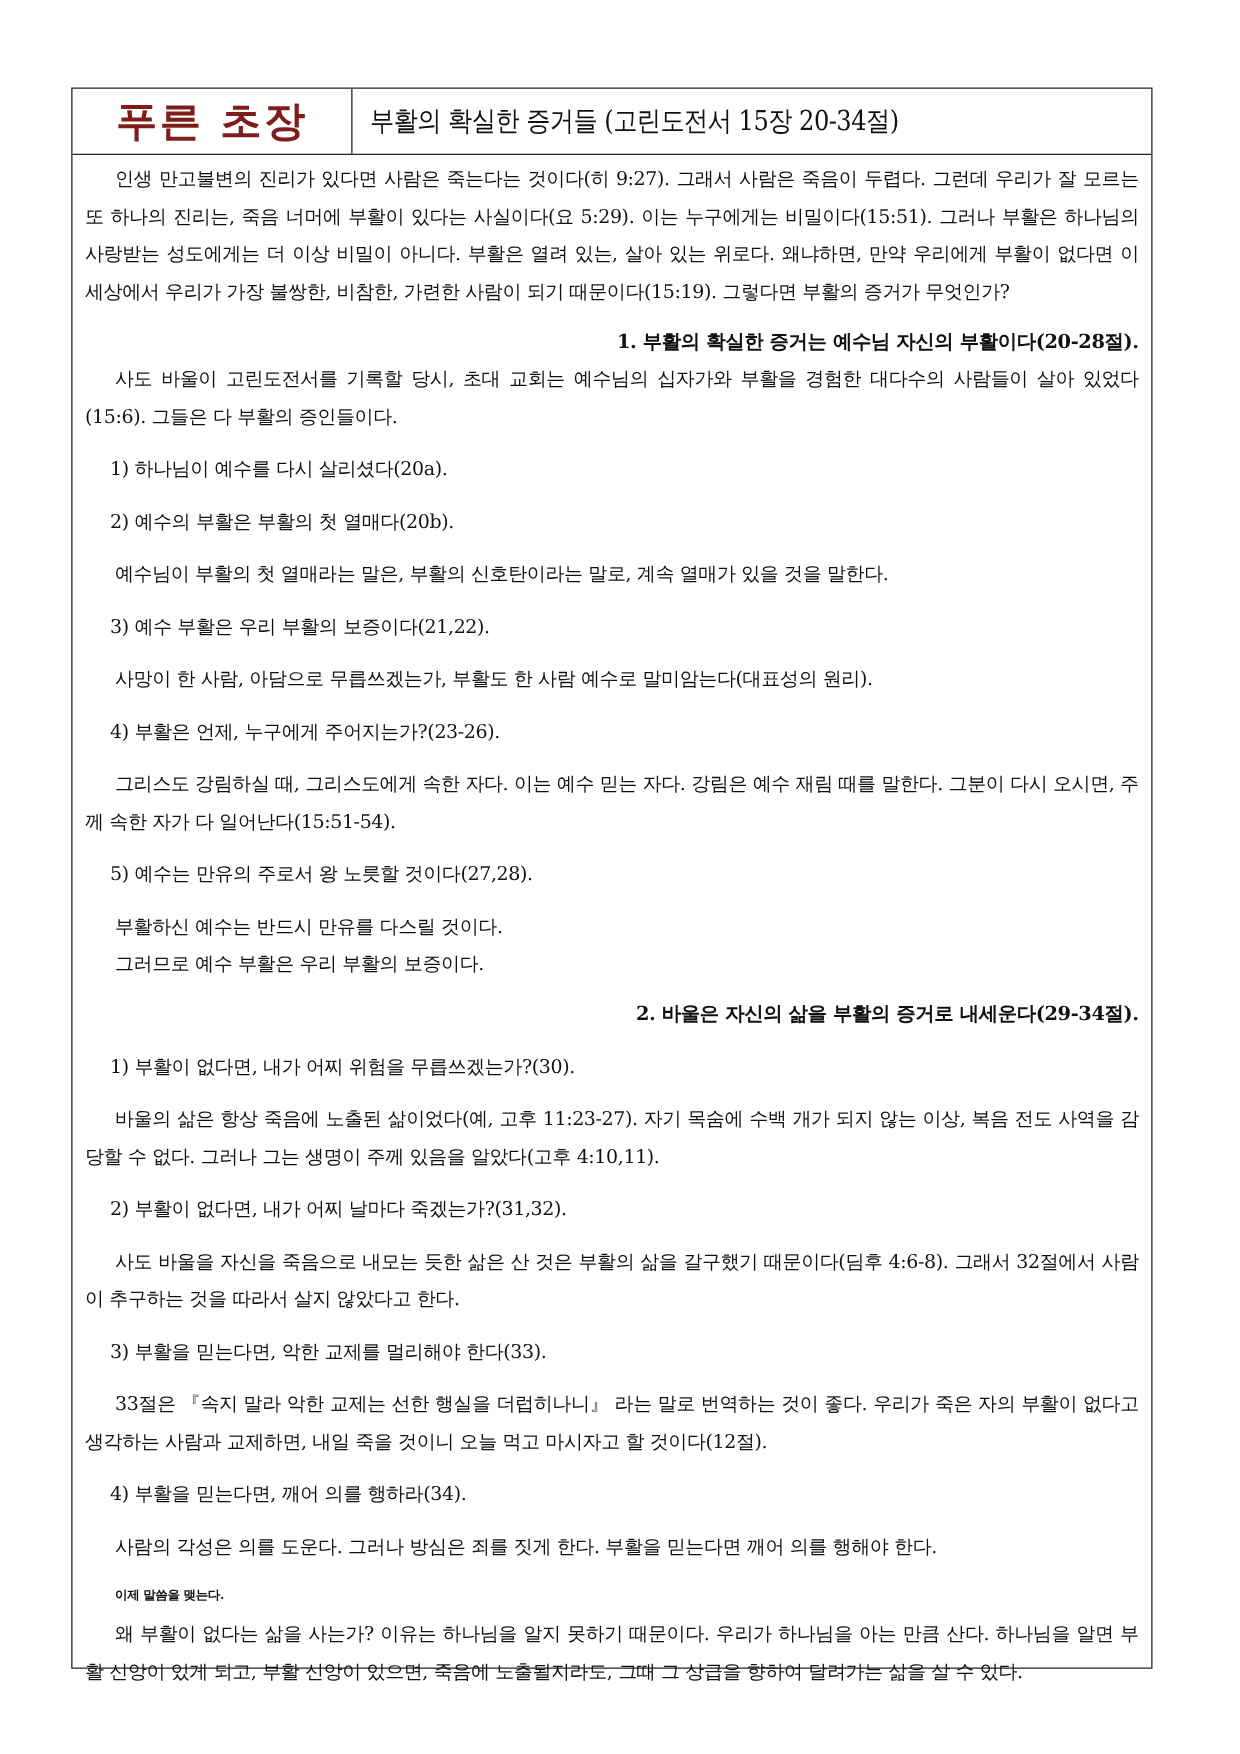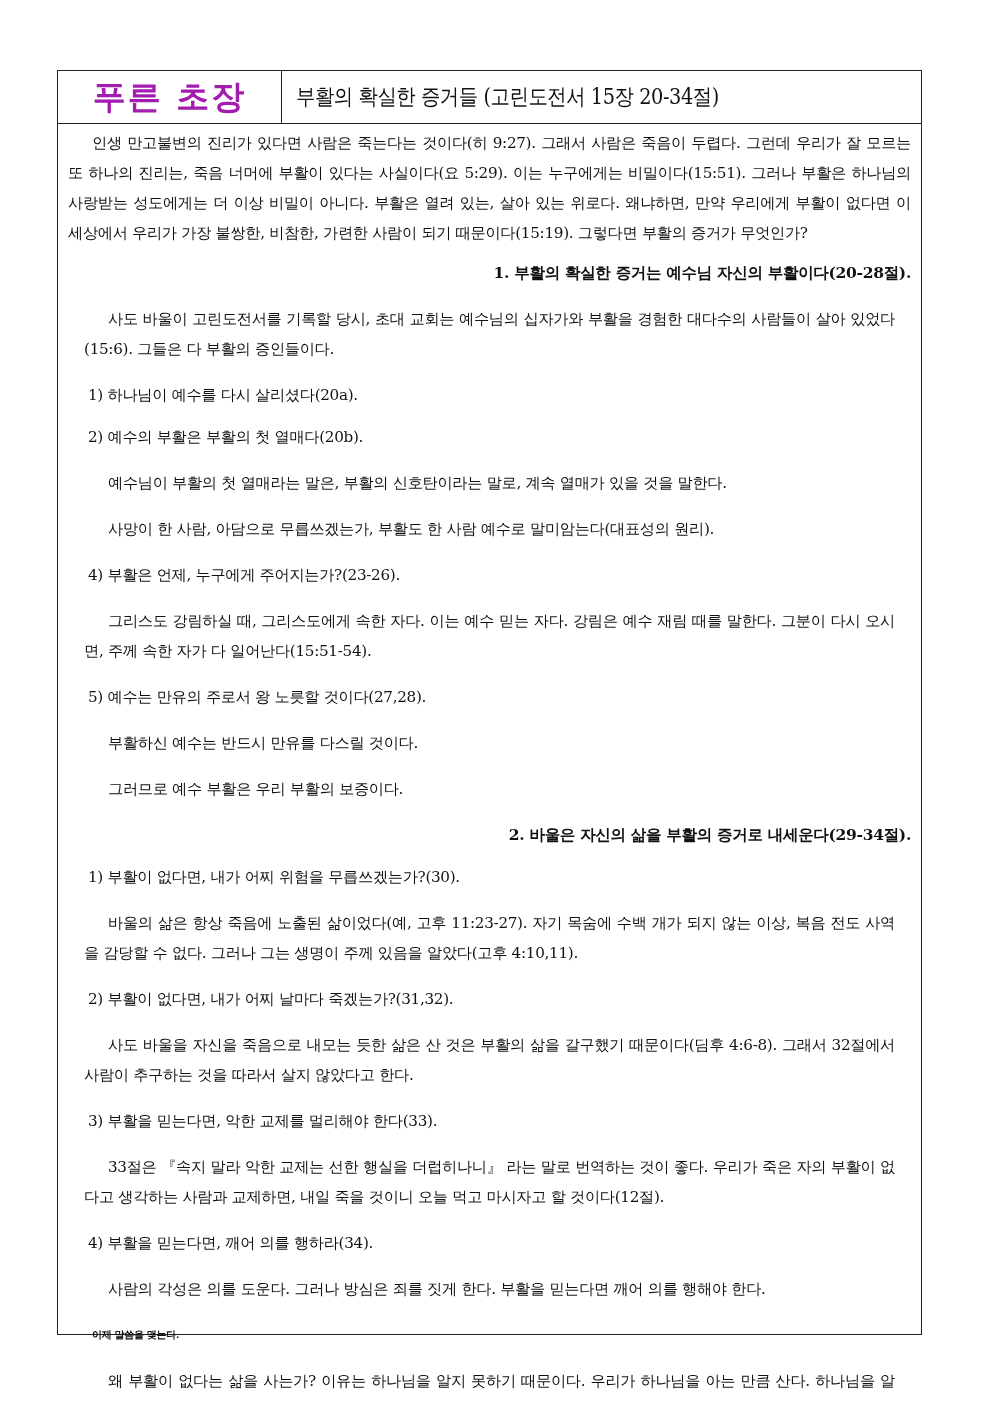--- a/index.html
+++ b/index.html
@@ -74,56 +74,57 @@
       margin: 10px 0 0 0;
       font-weight: bold;
       font-size: 15.5px;
       text-align: right;
     }
     .item-title {
       margin: 12px;
       padding-left: 8px;
     }
     .item-body {
-      margin: 16px;
+      margin: 0;
       text-indent: 24px;
       text-align: justify;
     }
     .closing-title {
       margin: 10px 0 0 0;
       padding-left: 24px;
       font-weight: bold;
       font-size: 10px;
     }
   </style>
 </head>
 <body>
 
 <div class="page-box">
   <div class="header-row">
     <div class="brand-cell">
-      <span class="brand" style="color: #a21caf;">푸른 초장</span>
+      <span class="brand" style="color: #7f1d1d;">푸른 초장</span>
     </div>
     <div class="title-cell">
       <span class="title">부활의 확실한 증거들 (고린도전서 15장 20-34절)</span>
     </div>
   </div>
 
   <div class="body">
     <p class="para">인생 만고불변의 진리가 있다면 사람은 죽는다는 것이다(히 9:27). 그래서 사람은 죽음이 두렵다. 그런데 우리가 잘 모르는 또 하나의 진리는, 죽음 너머에 부활이 있다는 사실이다(요 5:29). 이는 누구에게는 비밀이다(15:51). 그러나 부활은 하나님의 사랑받는 성도에게는 더 이상 비밀이 아니다. 부활은 열려 있는, 살아 있는 위로다. 왜냐하면, 만약 우리에게 부활이 없다면 이 세상에서 우리가 가장 불쌍한, 비참한, 가련한 사람이 되기 때문이다(15:19). 그렇다면 부활의 증거가 무엇인가?</p>
 
     <div>
       <p class="section-title">1. 부활의 확실한 증거는 예수님 자신의 부활이다(20-28절).</p>
       <p class="item-body">사도 바울이 고린도전서를 기록할 당시, 초대 교회는 예수님의 십자가와 부활을 경험한 대다수의 사람들이 살아 있었다(15:6). 그들은 다 부활의 증인들이다.</p>
 
       <p class="item-title">1) 하나님이 예수를 다시 살리셨다(20a).</p>
 
       <p class="item-title">2) 예수의 부활은 부활의 첫 열매다(20b).</p>
       <p class="item-body">예수님이 부활의 첫 열매라는 말은, 부활의 신호탄이라는 말로, 계속 열매가 있을 것을 말한다.</p>
 
+      <p class="item-title">3) 예수 부활은 우리 부활의 보증이다(21,22).</p>
       <p class="item-body">사망이 한 사람, 아담으로 무릅쓰겠는가, 부활도 한 사람 예수로 말미암는다(대표성의 원리).</p>
 
       <p class="item-title">4) 부활은 언제, 누구에게 주어지는가?(23-26).</p>
       <p class="item-body">그리스도 강림하실 때, 그리스도에게 속한 자다. 이는 예수 믿는 자다. 강림은 예수 재림 때를 말한다. 그분이 다시 오시면, 주께 속한 자가 다 일어난다(15:51-54).</p>
 
       <p class="item-title">5) 예수는 만유의 주로서 왕 노릇할 것이다(27,28).</p>
       <p class="item-body">부활하신 예수는 반드시 만유를 다스릴 것이다.</p>
       <p class="item-body">그러므로 예수 부활은 우리 부활의 보증이다.</p>
     </div>
 

